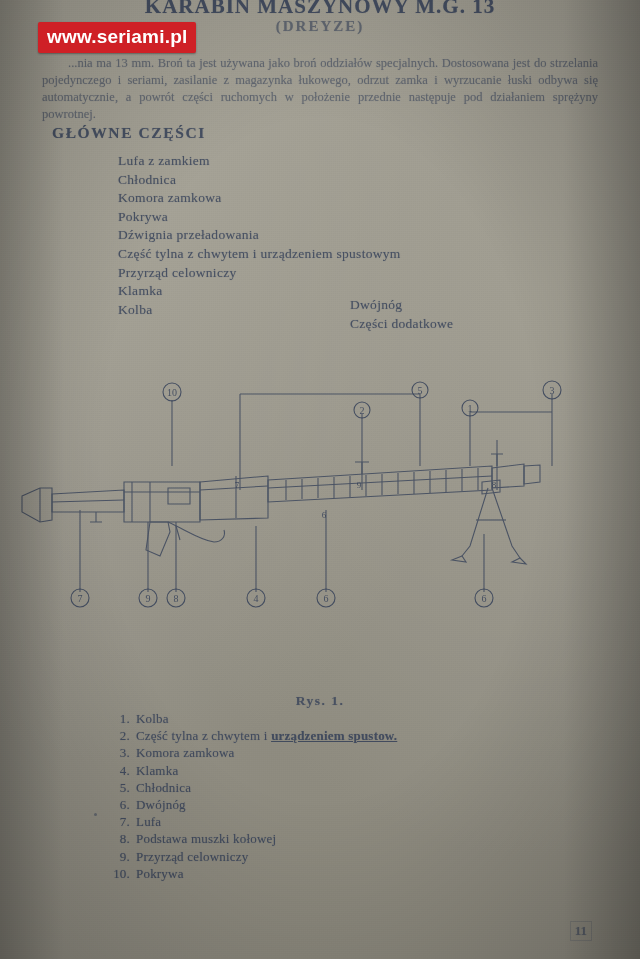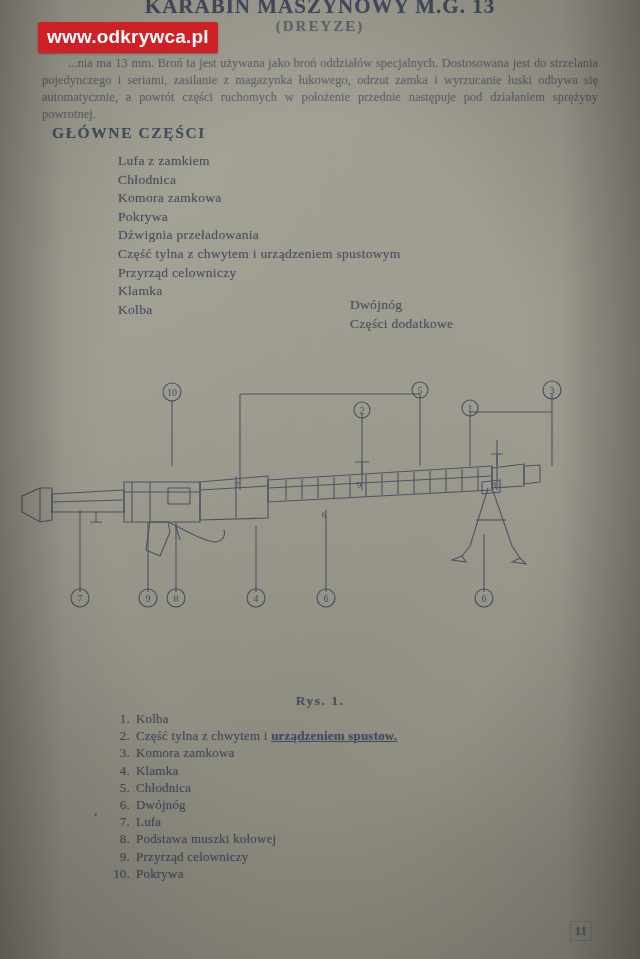--- a/index.html
+++ b/index.html
@@ -175,21 +175,21 @@
     padding: 1px 4px;
   }
   
   .soft { filter: blur(.4px); }
 </style>
 </head>
 <body>
 
 <div id="page">
 
-  <div id="watermark">www.odkrywca.pl</div>
+  <div id="watermark">www.seriami.pl</div>
 
   <div id="doc-title" class="ink soft">KARABIN MASZYNOWY M.G. 13</div>
   <div id="doc-subtitle" class="ink soft">(DREYZE)</div>
 
   <div id="intro" class="ink">
     <span class="indent"></span><span>...nia ma 13 mm. Broń ta jest używana jako broń oddziałów specjalnych. Dostosowana jest do strzelania pojedynczego i seriami, zasilanie z magazynka łukowego, odrzut zamka i wyrzucanie łuski odbywa się automatycznie, a powrót części ruchomych w położenie przednie następuje pod działaniem sprężyny powrotnej.</span>
   </div>
 
   <div id="parts-heading" class="ink">GŁÓWNE CZĘŚCI</div>
 

